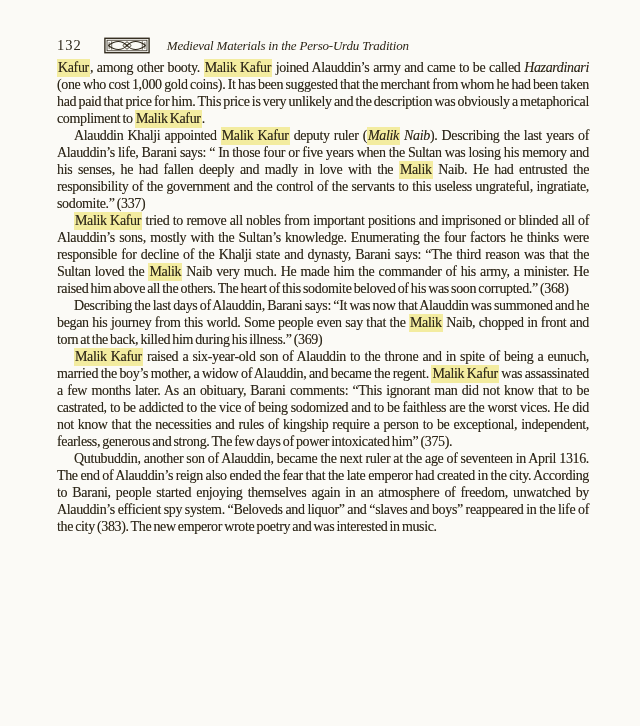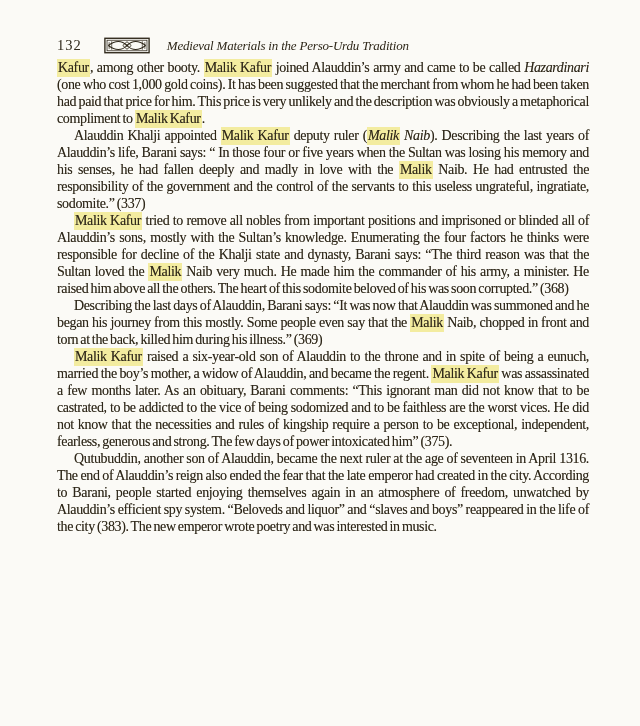--- a/index.html
+++ b/index.html
@@ -79,18 +79,18 @@
       <path d="M6 6 L6 14 M9 5 L9 15 M45 5 L45 15 M48 6 L48 14" stroke-width="0.8"></path>
     </svg>
 
     <span class="running-title">Medieval Materials in the Perso-Urdu Tradition</span>
   </div>
 
   <div class="page-body">
       <p class="para noindent"><span class="hl">Kafur</span><span>, among other booty. </span><span class="hl">Malik Kafur</span><span> joined Alauddin’s army and came to be called </span><span class="it">Hazardinari</span><span> (one who cost 1,000 gold coins). It has been suggested that the merchant from whom he had been taken had paid that price for him. This price is very unlikely and the description was obviously a metaphorical compliment to </span><span class="hl">Malik Kafur</span><span>.</span></p>
       <p class="para"><span>Alauddin Khalji appointed </span><span class="hl">Malik Kafur</span><span> deputy ruler (</span><span class="hl it">Malik</span><span class="it"> Naib</span><span>). Describing the last years of Alauddin’s life, Barani says: “ In those four or five years when the Sultan was losing his memory and his senses, he had fallen deeply and madly in love with the </span><span class="hl">Malik</span><span> Naib. He had entrusted the responsibility of the government and the control of the servants to this useless ungrateful, ingratiate, sodomite.” (337)</span></p>
       <p class="para"><span class="hl">Malik Kafur</span><span> tried to remove all nobles from important positions and imprisoned or blinded all of Alauddin’s sons, mostly with the Sultan’s knowledge. Enumerating the four factors he thinks were responsible for decline of the Khalji state and dynasty, Barani says: “The third reason was that the Sultan loved the </span><span class="hl">Malik</span><span> Naib very much. He made him the commander of his army, a minister. He raised him above all the others. The heart of this sodomite beloved of his was soon corrupted.” (368)</span></p>
-      <p class="para"><span>Describing the last days of Alauddin, Barani says: “It was now that Alauddin was summoned and he began his journey from this mostly. Some people even say that the </span><span class="hl">Malik</span><span> Naib, chopped in front and torn at the back, killed him during his illness.” (369)</span></p>
+      <p class="para"><span>Describing the last days of Alauddin, Barani says: “It was now that Alauddin was summoned and he began his journey from this world. Some people even say that the </span><span class="hl">Malik</span><span> Naib, chopped in front and torn at the back, killed him during his illness.” (369)</span></p>
       <p class="para"><span class="hl">Malik Kafur</span><span> raised a six-year-old son of Alauddin to the throne and in spite of being a eunuch, married the boy’s mother, a widow of Alauddin, and became the regent. </span><span class="hl">Malik Kafur</span><span> was assassinated a few months later. As an obituary, Barani comments: “This ignorant man did not know that to be castrated, to be addicted to the vice of being sodomized and to be faithless are the worst vices. He did not know that the necessities and rules of kingship require a person to be exceptional, independent, fearless, generous and strong. The few days of power intoxicated him” (375).</span></p>
       <p class="para"><span>Qutubuddin, another son of Alauddin, became the next ruler at the age of seventeen in April 1316. The end of Alauddin’s reign also ended the fear that the late emperor had created in the city. According to Barani, people started enjoying themselves again in an atmosphere of freedom, unwatched by Alauddin’s efficient spy system. “Beloveds and liquor” and “slaves and boys” reappeared in the life of the city (383). The new emperor wrote poetry and was interested in music.</span></p>
     </div>
 
 </div>
 
 </body></html>

